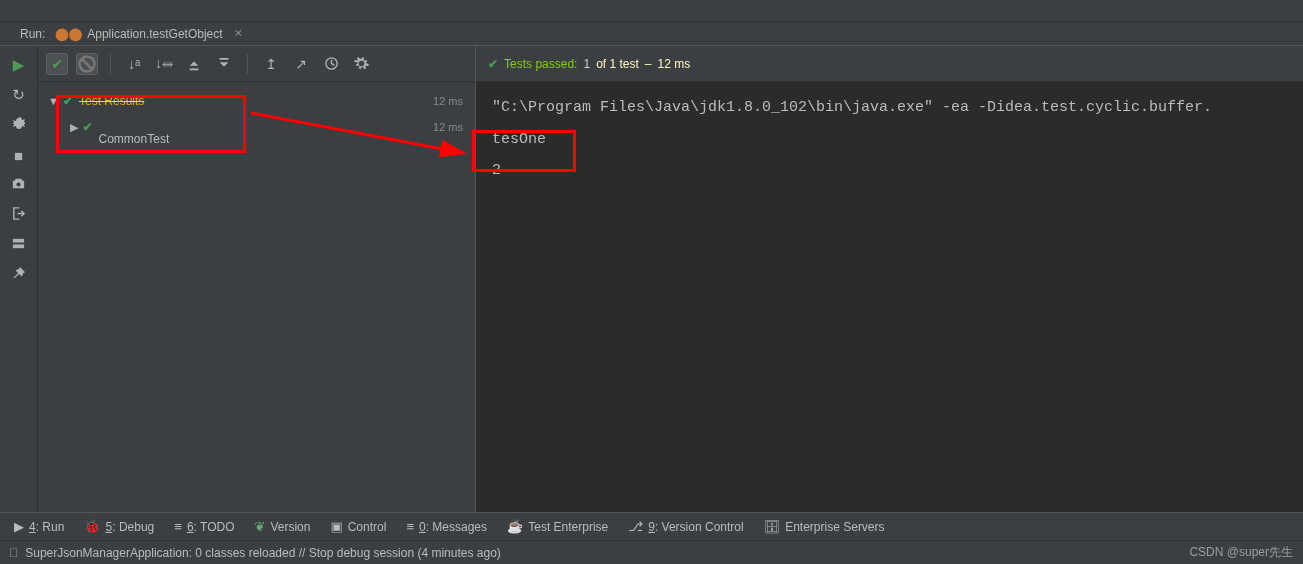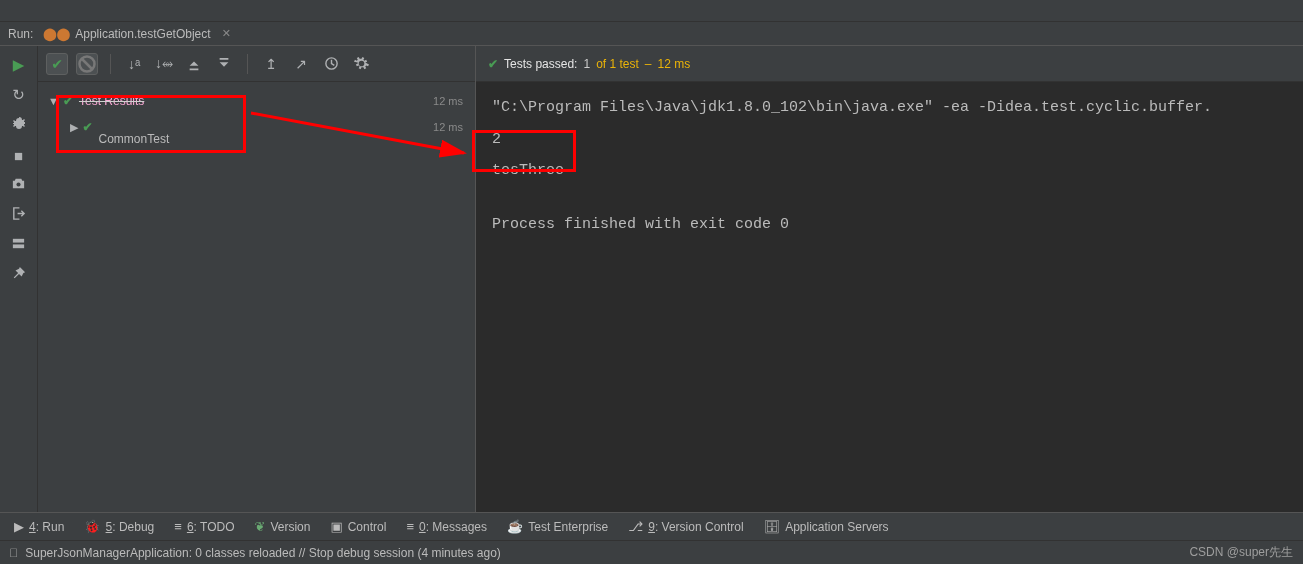--- a/index.html
+++ b/index.html
@@ -15,21 +15,21 @@
 }
 .top-bar {
   height: 22px;
   background: #3c3f41;
   border-bottom: 1px solid #323232;
 }
 .run-header {
   height: 24px;
   display: flex;
   align-items: center;
-  padding-left: 8px;
+  padding-left: 20px;
   background: #3c3f41;
   border-bottom: 1px solid #555;
   gap: 10px;
 }
 .run-label { color: #bbbbbb; }
 .tab-title {
   display: flex;
   align-items: center;
   gap: 5px;
 }
@@ -101,44 +101,44 @@
   position: relative;
 }
 .tree-row .time {
   position: absolute;
   right: 12px;
   color: #8a8a8a;
   font-size: 11px;
 }
 .tree-row .arrow { color: #afb1b3; margin-right: 4px; font-size: 11px; }
 .tree-row .check { color: #499c54; margin-right: 6px; font-weight: bold; }
-.tree-row.root .label { color: #f9a8d4; }
+.tree-row.root .label { color: #eab308; }
 .tree-row.child { padding-left: 32px; }
 .tree-row.child .label { color: #bbbbbb; margin-top: 24px; }
 .strike { text-decoration: line-through; text-decoration-color: #d0d0d0; }
 
 .console-area {
   flex: 1;
   display: flex;
   flex-direction: column;
   background: #2b2b2b;
 }
 .console-header {
   height: 36px;
   background: #3c3f41;
   display: flex;
   align-items: center;
   padding: 0 12px;
   border-bottom: 1px solid #323232;
   gap: 6px;
 }
 .console-header .passcheck { color: #499c54; font-weight: bold; }
-.console-header .passtext { color: #e5e5e5; }
+.console-header .passtext { color: #84cc16; }
 .console-header .passnum { color: #cccccc; }
-.console-header .passgray { color: #eab308; }
+.console-header .passgray { color: #fef9c3; }
 .console-body {
   flex: 1;
   font-family: "Consolas", "Courier New", monospace;
   font-size: 15px;
   color: #bbbbbb;
   padding: 10px 16px;
   line-height: 2.1;
   position: relative;
 }
 .console-body .cmd { color: #bbbbbb; }
@@ -294,24 +294,23 @@
     <div class="console-header">
       <span class="passcheck">✔</span>
       <span class="passtext">Tests passed:</span>
       <span class="passnum">1</span>
       <span class="passgray">of 1 test</span>
       <span class="passgray">–</span>
       <span class="passgray">12 ms</span>
     </div>
     <div class="console-body">
       <div class="cmd">"C:\Program Files\Java\jdk1.8.0_102\bin\java.exe" -ea -Didea.test.cyclic.buffer.</div>
+      <div>tesOne</div>
       <div>2</div>
-      <div>tesThree</div>
       <div style="height:1.5em"></div>
-      <div>Process finished with exit code 0</div>
     </div>
   </div>
 </div>
 
 <div class="bottom-toolbar">
   <div class="bt-item">
     <span class="icon" style="color:#bbbbbb">▶</span>
     <span><span class="num">4</span>: Run</span>
   </div>
   <div class="bt-item">
@@ -337,21 +336,21 @@
   <div class="bt-item">
     <span class="icon">☕</span>
     <span>Test Enterprise</span>
   </div>
   <div class="bt-item">
     <span class="icon">⎇</span>
     <span><span class="num">9</span>: Version Control</span>
   </div>
   <div class="bt-item">
     <span class="icon">🗄</span>
-    <span>Application Servers</span>
+    <span>Enterprise Servers</span>
   </div>
 </div>
 
 <div class="status-bar">
   <div class="left">
     <span>⎕</span>
     <span>SuperJsonManagerApplication: 0 classes reloaded // Stop debug session (4 minutes ago)</span>
   </div>
   <div class="right">CSDN @super先生</div>
 </div>

